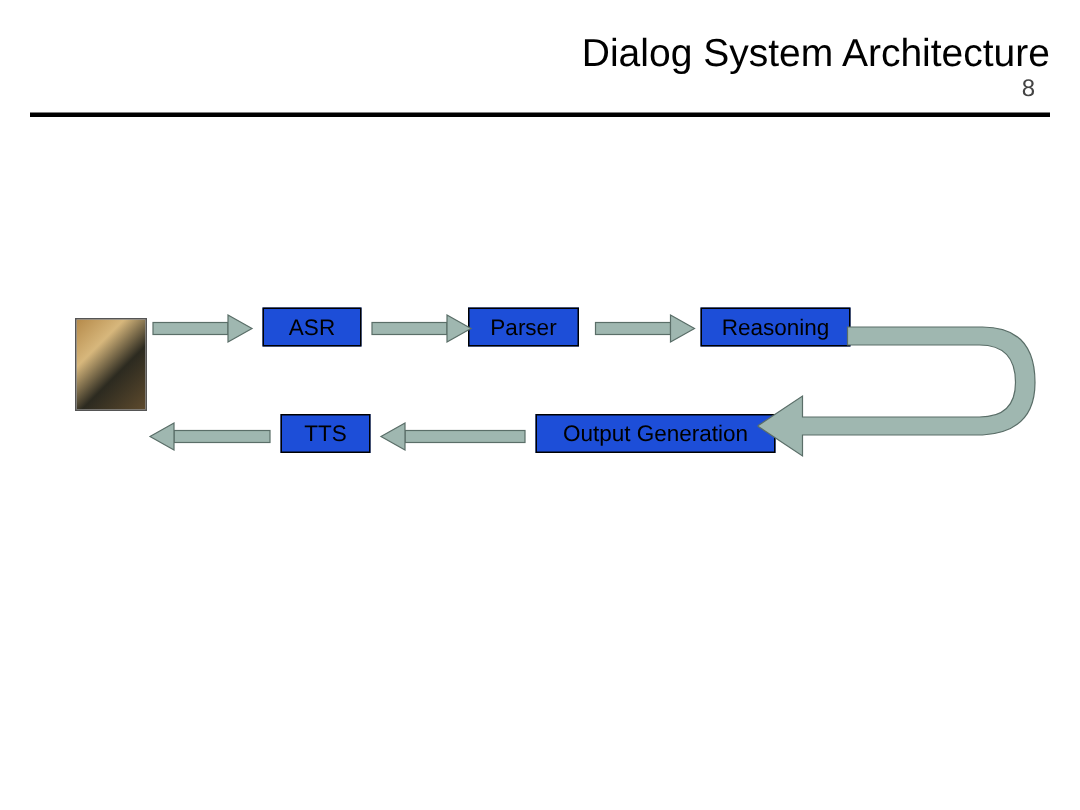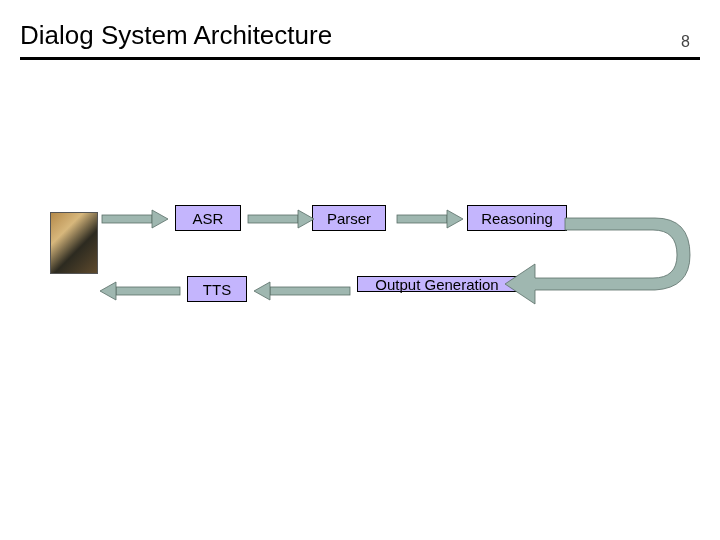--- a/index.html
+++ b/index.html
@@ -16,40 +16,41 @@
   .header {
     position: absolute;
     top: 20px;
     left: 20px;
     right: 20px;
     border-bottom: 3px solid #000;
     padding-bottom: 6px;
     display: flex;
     justify-content: space-between;
     align-items: flex-end;
+    flex-direction: column;
   }
   .title {
     font-size: 26px;
     font-weight: 400;
   }
   .pagenum {
     font-size: 16px;
     color: #444;
     margin-right: 10px;
   }
   .stage {
     position: absolute;
     top: 80px;
     left: 0;
     width: 720px;
     height: 380px;
   }
   .box {
     position: absolute;
-    background: #c4b5fd;
+    background: #1d4ed8;
     border: 1px solid #000;
     font-size: 15px;
     display: flex;
     align-items: center;
     justify-content: center;
     padding: 0 10px;
     box-sizing: border-box;
   }
   .photo {
     position: absolute;
@@ -83,21 +84,21 @@
   <div class="box" style="left:312px; top:125px; width:74px; height:26px;">
     <span>Parser</span>
   </div>
   <div class="box" style="left:467px; top:125px; width:100px; height:26px;">
     <span>Reasoning</span>
   </div>
 
   <div class="box" style="left:187px; top:196px; width:60px; height:26px;justify-content:center;">
     <span>TTS</span>
   </div>
-  <div class="box" style="left:357px; top:196px; width:160px; height:16px;">
+  <div class="box" style="left:357px; top:196px; width:160px; height:26px;">
     <span>Output Generation</span>
   </div>
 
   <svg class="arrow" style="left:100px; top:128px;" width="70" height="22" viewBox="0 0 70 22">
     <rect x="2" y="7" width="50" height="8" fill="#9fb7b0" stroke="#5a6e68" stroke-width="0.8"></rect>
     <polygon points="52,2 68,11 52,20" fill="#9fb7b0" stroke="#5a6e68" stroke-width="0.8"></polygon>
   </svg>
   <svg class="arrow" style="left:246px; top:128px;" width="70" height="22" viewBox="0 0 70 22">
     <rect x="2" y="7" width="50" height="8" fill="#9fb7b0" stroke="#5a6e68" stroke-width="0.8"></rect>
     <polygon points="52,2 68,11 52,20" fill="#9fb7b0" stroke="#5a6e68" stroke-width="0.8"></polygon>

